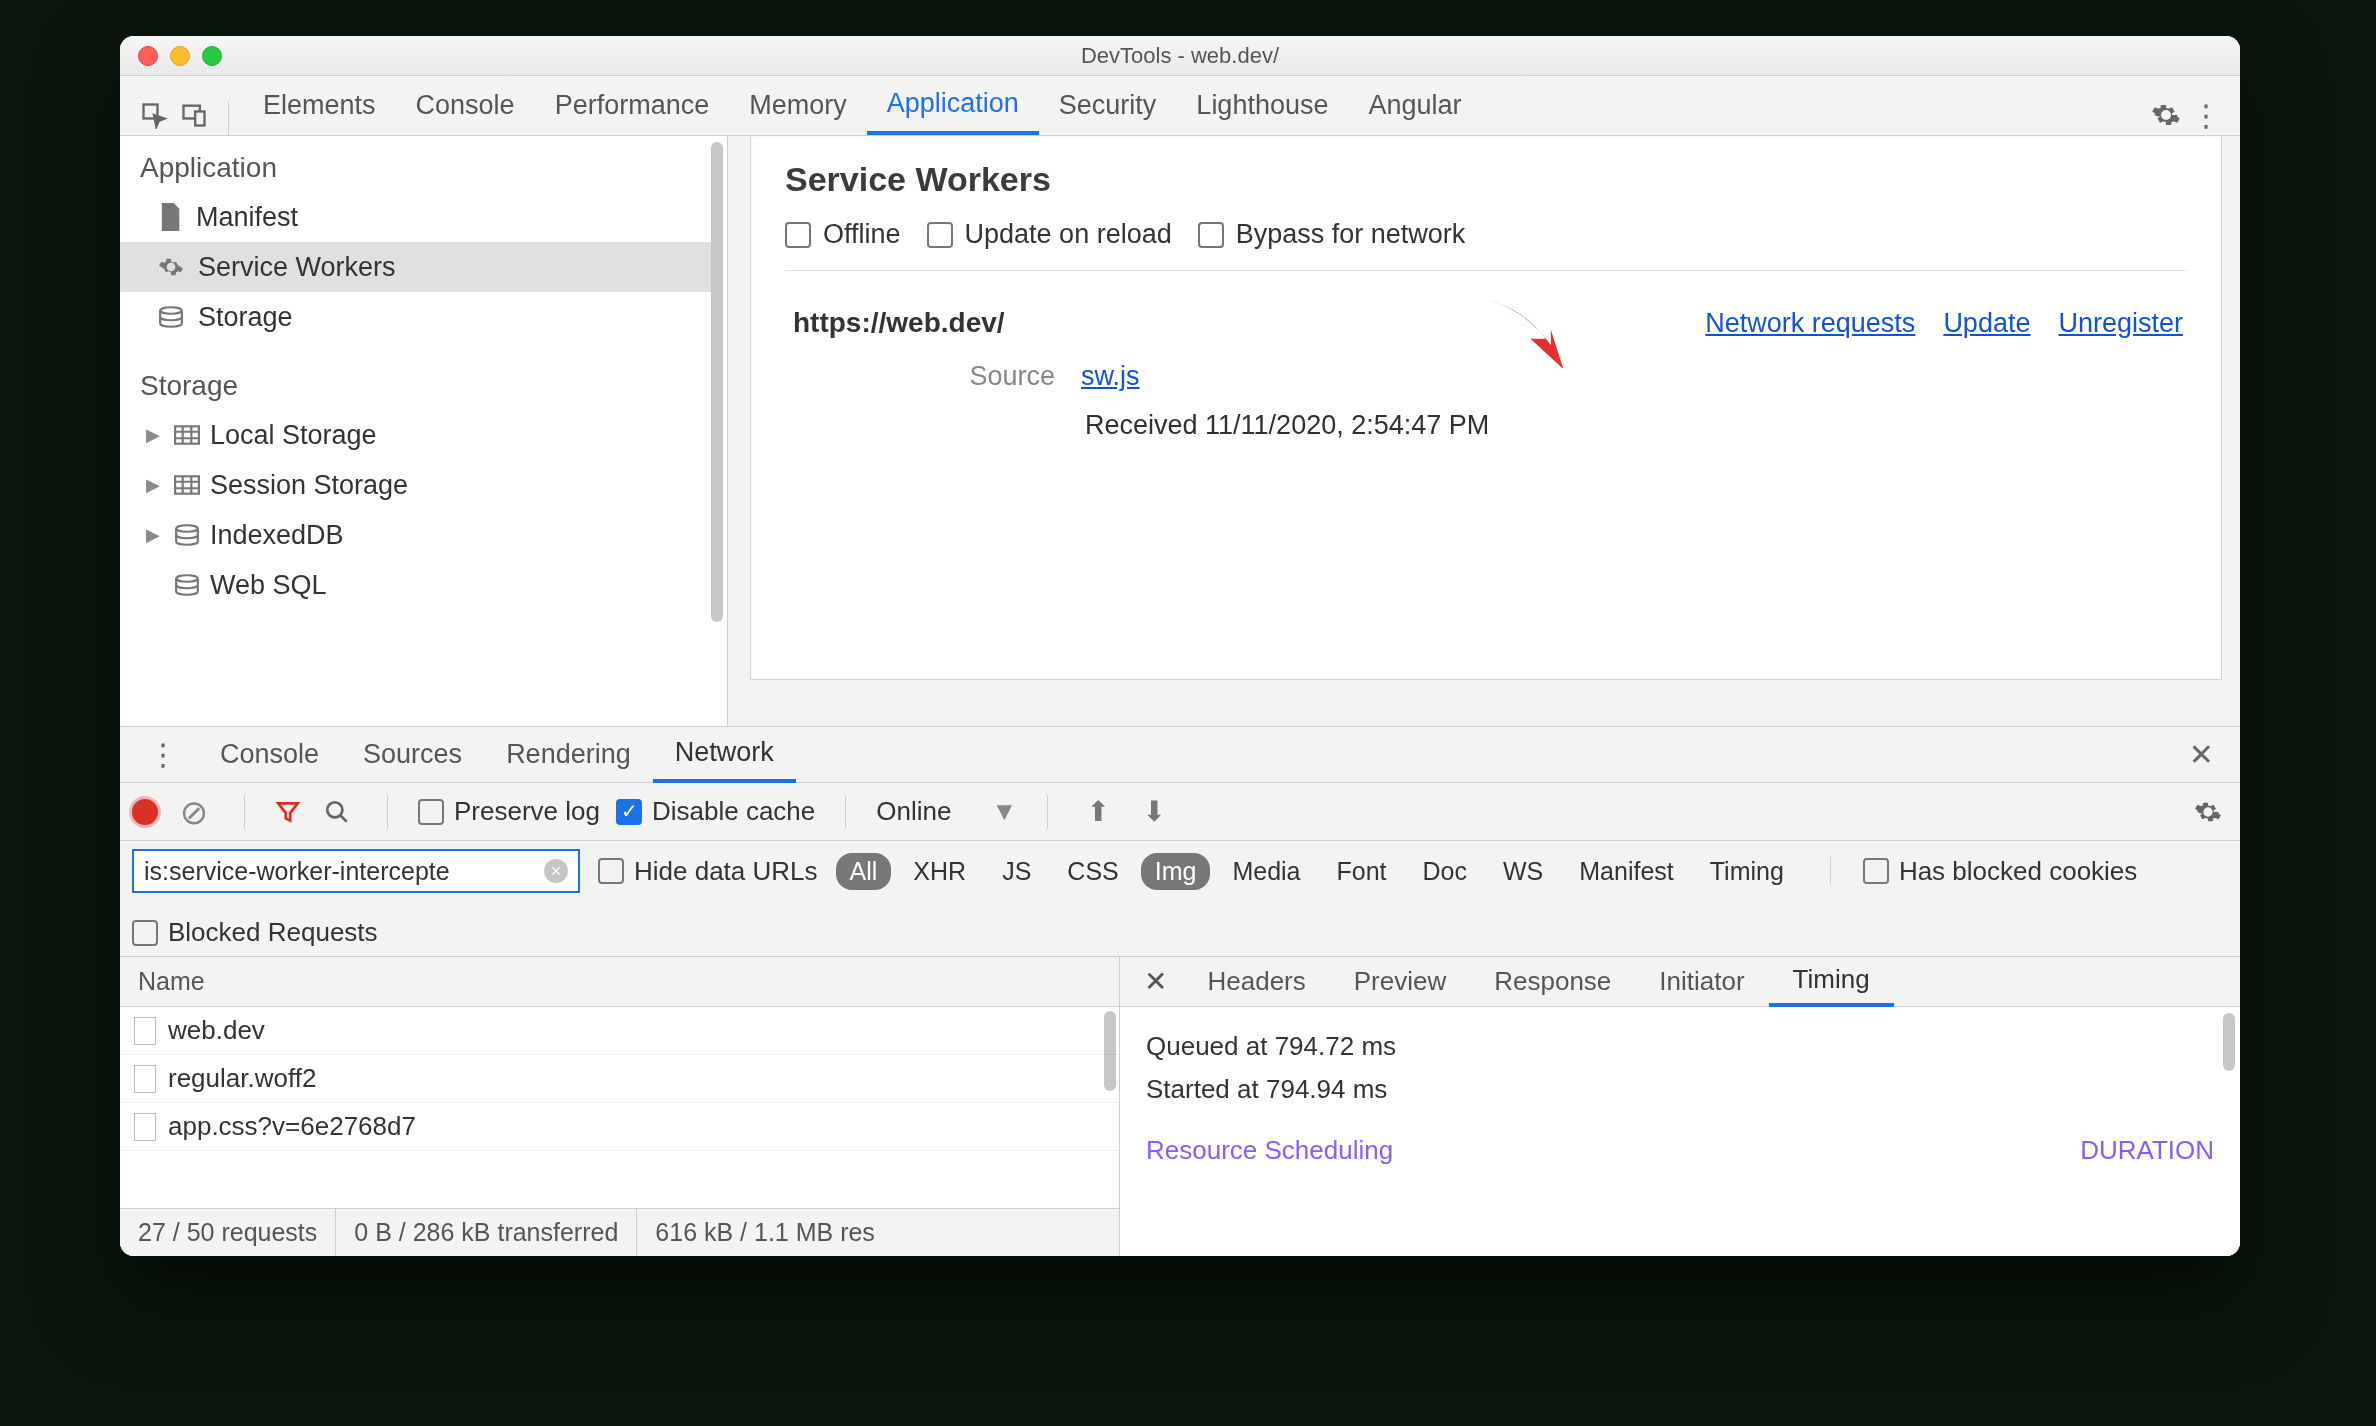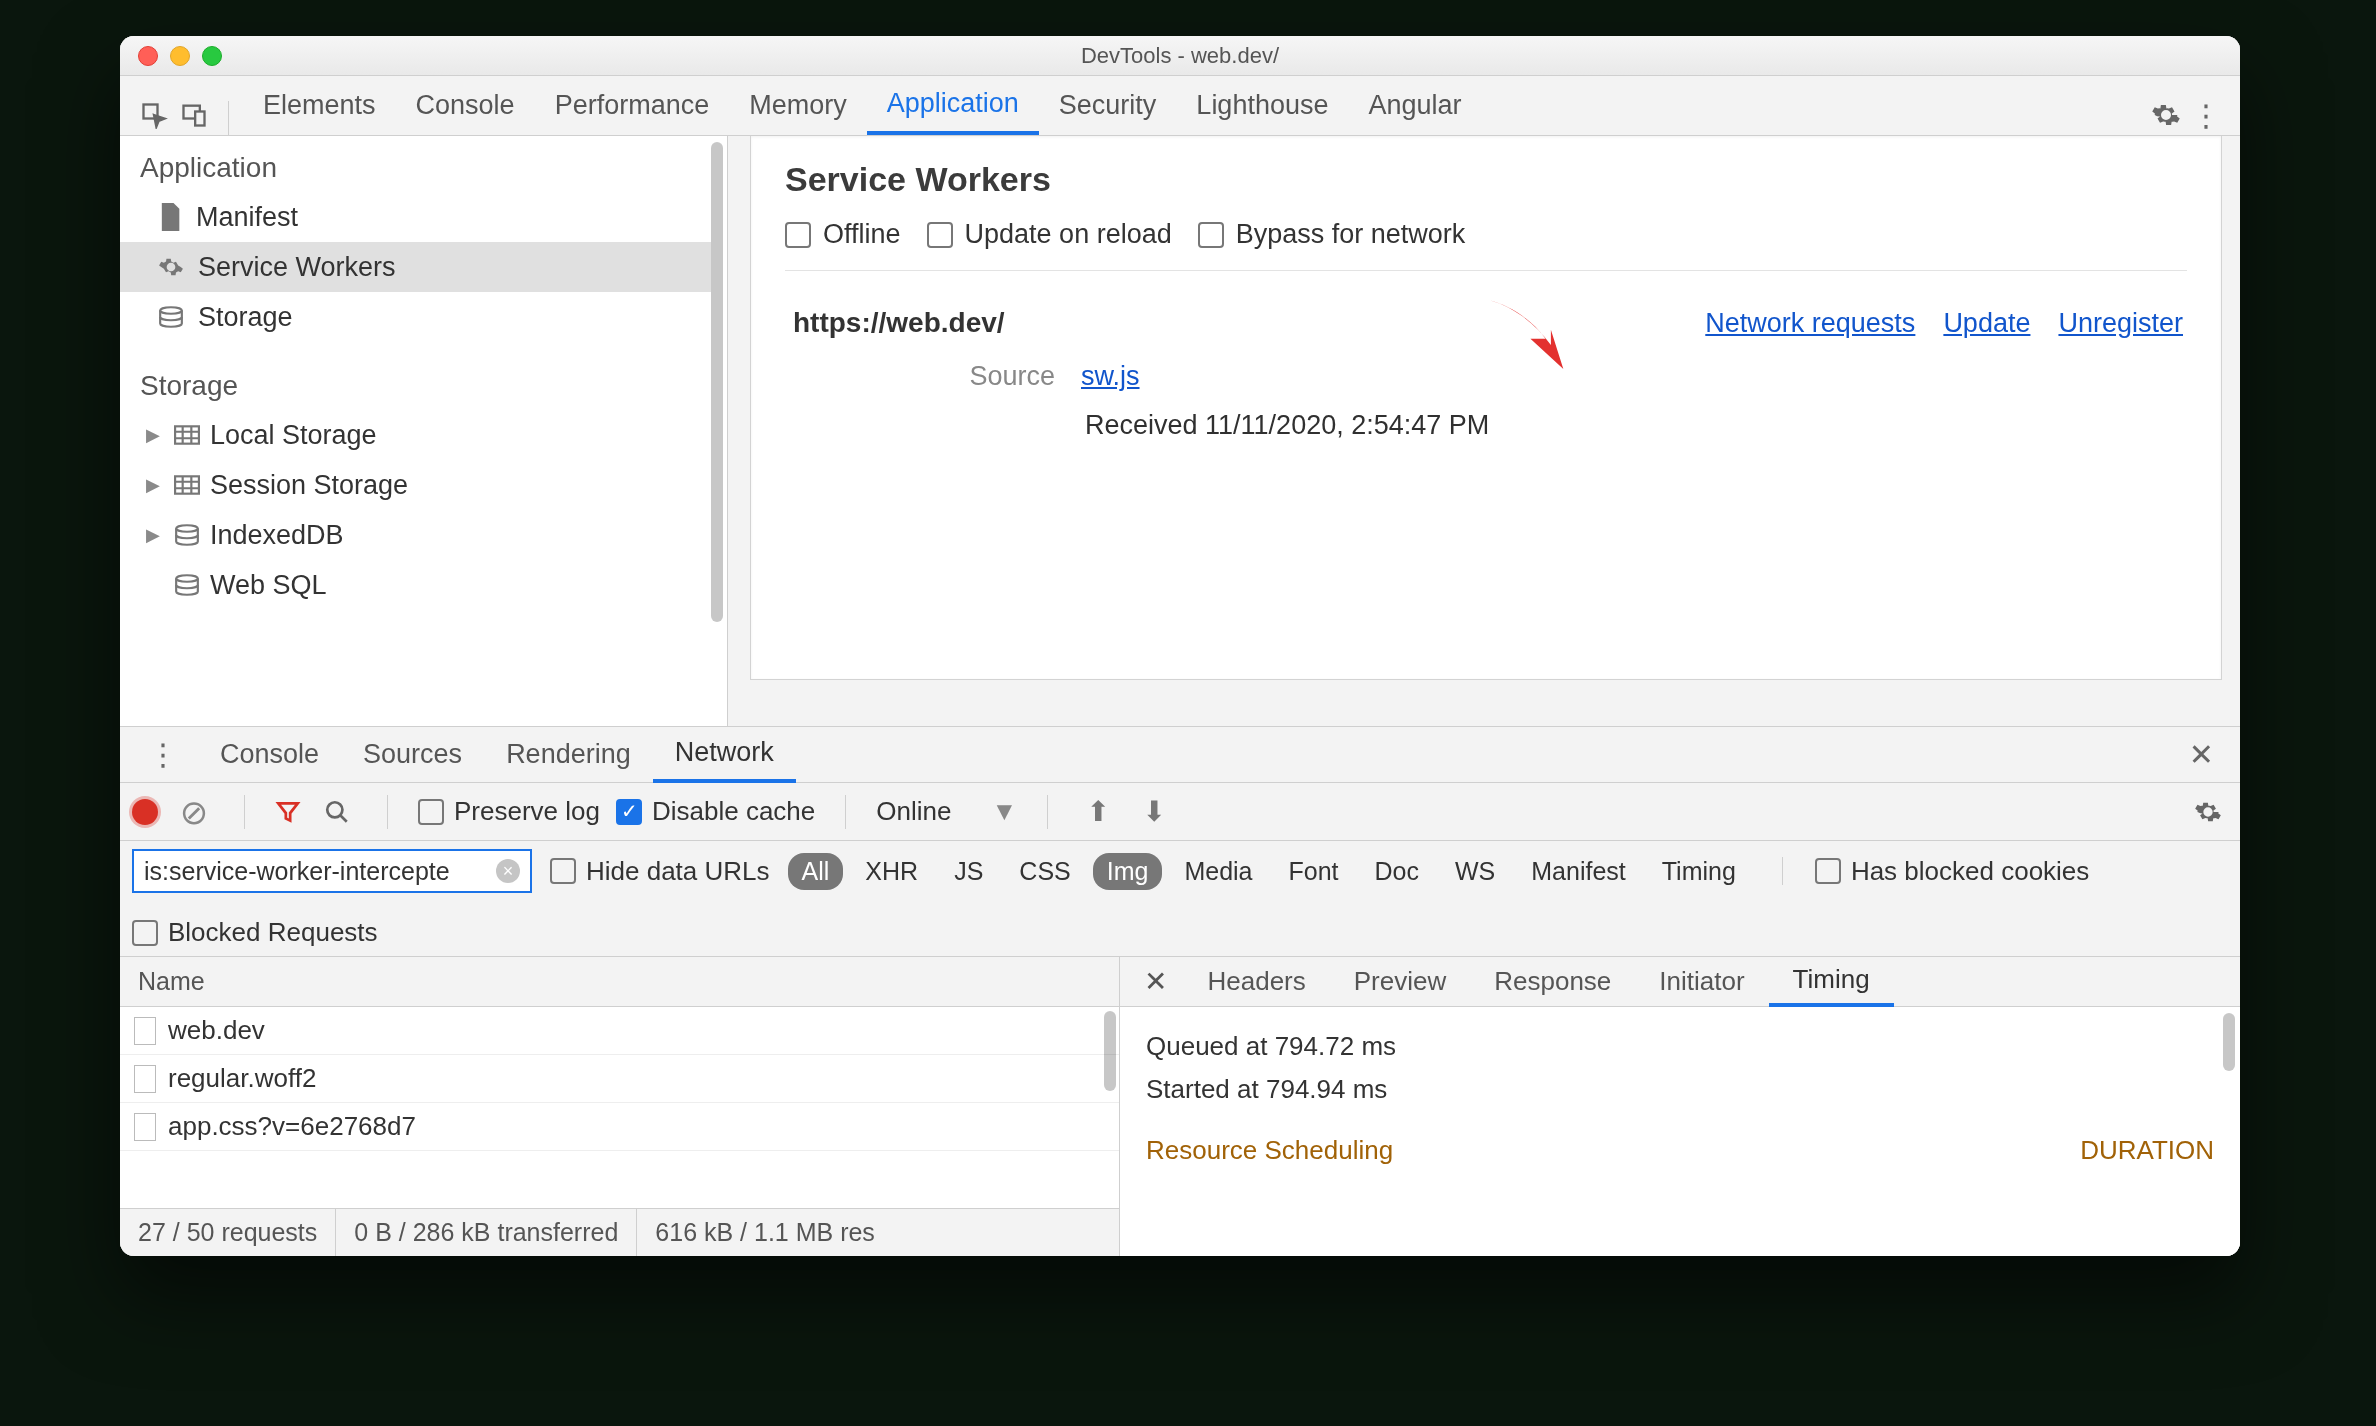--- a/index.html
+++ b/index.html
@@ -115,21 +115,21 @@
   .cb2 { display:flex; align-items:center; gap:10px; font-size:26px; color:#333;}
   .cb2 .box.checked{ background:#1a73e8; border-color:#1a73e8; position:relative;}
   .cb2 .box.checked::after{ content:"✓"; color:#fff; font-size:20px; position:absolute; left:3px; top:-2px;}
   .select{ border:none; background:transparent; font-size:26px; color:#333; display:flex; align-items:center; gap:40px;}
 
   .drow3 {
     min-height:58px; border-bottom:1px solid #cfcfcf; display:flex; align-items:center; padding:8px 12px; gap:18px; flex-wrap:wrap;
     background:#f3f3f3;
   }
   .filter-input {
-    width:400px; height:44px; border:2px solid #1a73e8; background:#fff; display:flex; align-items:center; padding:0 10px; font-size:25px; color:#333;
+    width:448px; height:44px; border:2px solid #1a73e8; background:#fff; display:flex; align-items:center; padding:0 10px; font-size:25px; color:#333;
   }
   .filter-input .clear{ margin-left:auto; width:24px;height:24px;border-radius:50%;background:#c5c5c5;color:#fff;display:flex;align-items:center;justify-content:center;font-size:18px;}
   .pill{ padding:4px 14px; border-radius:16px; font-size:25px; color:#333;}
   .pill.on{ background:#777; color:#fff;}
   .blocked-row{ width:100%; padding-top:6px;}
 
   .dbody { flex:1; display:flex; min-height:0;}
   .dleft { flex:0 0 1000px; border-right:1px solid #cfcfcf; display:flex; flex-direction:column; min-height:0;}
   .dleft .hdr{ height:50px; border-bottom:1px solid #cfcfcf; display:flex; align-items:center; padding:0 18px; font-size:25px; color:#555; font-weight:500;}
   .dleft .rows{ flex:1; overflow:auto; position:relative; background:#fff;}
@@ -139,21 +139,21 @@
   .status { height:48px; border-top:1px solid #cfcfcf; display:flex; align-items:center; font-size:25px; color:#555;}
   .status span{ padding:0 18px; border-right:1px solid #cfcfcf; height:100%; display:flex; align-items:center;}
 
   .dright{ flex:1; display:flex; flex-direction:column; min-height:0;}
   .dright .tabs{ height:50px; border-bottom:1px solid #cfcfcf; display:flex; align-items:center; padding:0 8px; gap:0;}
   .dright .tabs .t{ padding:0 24px; height:50px; display:flex; align-items:center; font-size:26px; color:#555;}
   .dright .tabs .t.active{ border-bottom:4px solid #1a73e8; margin-bottom:-1px; color:#333; font-weight:500;}
   .dright .x{ padding:0 16px; color:#555; font-size:28px;}
   .timing{ flex:1; background:#fff; padding:18px 26px; position:relative;}
   .timing .line{ font-size:26px; color:#333; padding:6px 0;}
-  .timing .rs{ display:flex; justify-content:space-between; font-size:26px; color:#a16207; padding-top:24px;}
+  .timing .rs{ display:flex; justify-content:space-between; font-size:26px; color:#8b5cf6; padding-top:24px;}
   .timing .scrollbar3{position:absolute; right:5px; top:6px; width:12px; height:58px; background:rgba(0,0,0,.22); border-radius:8px;}
 
   svg{display:block;}
 </style>
 </head>
 <body>
 
 <div class="window">
 
   <div class="titlebar">

